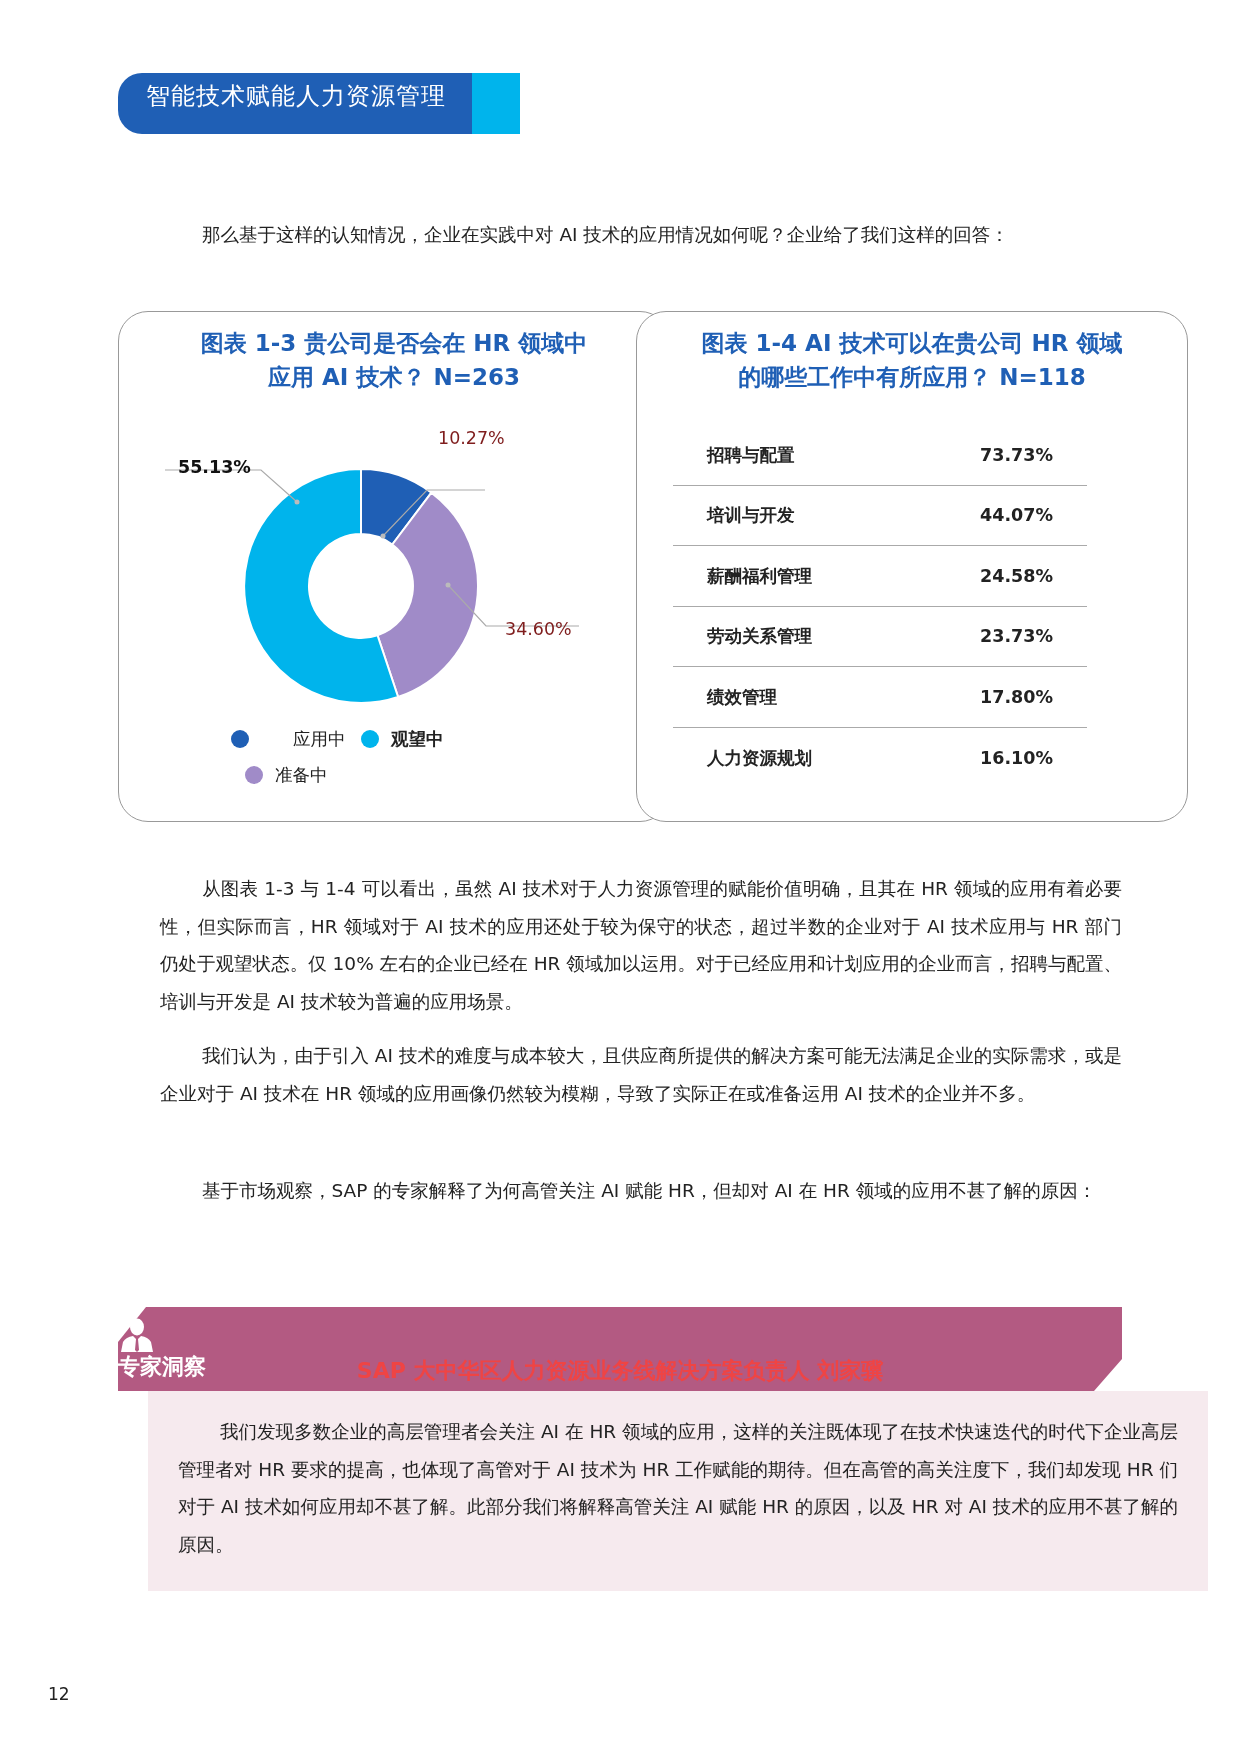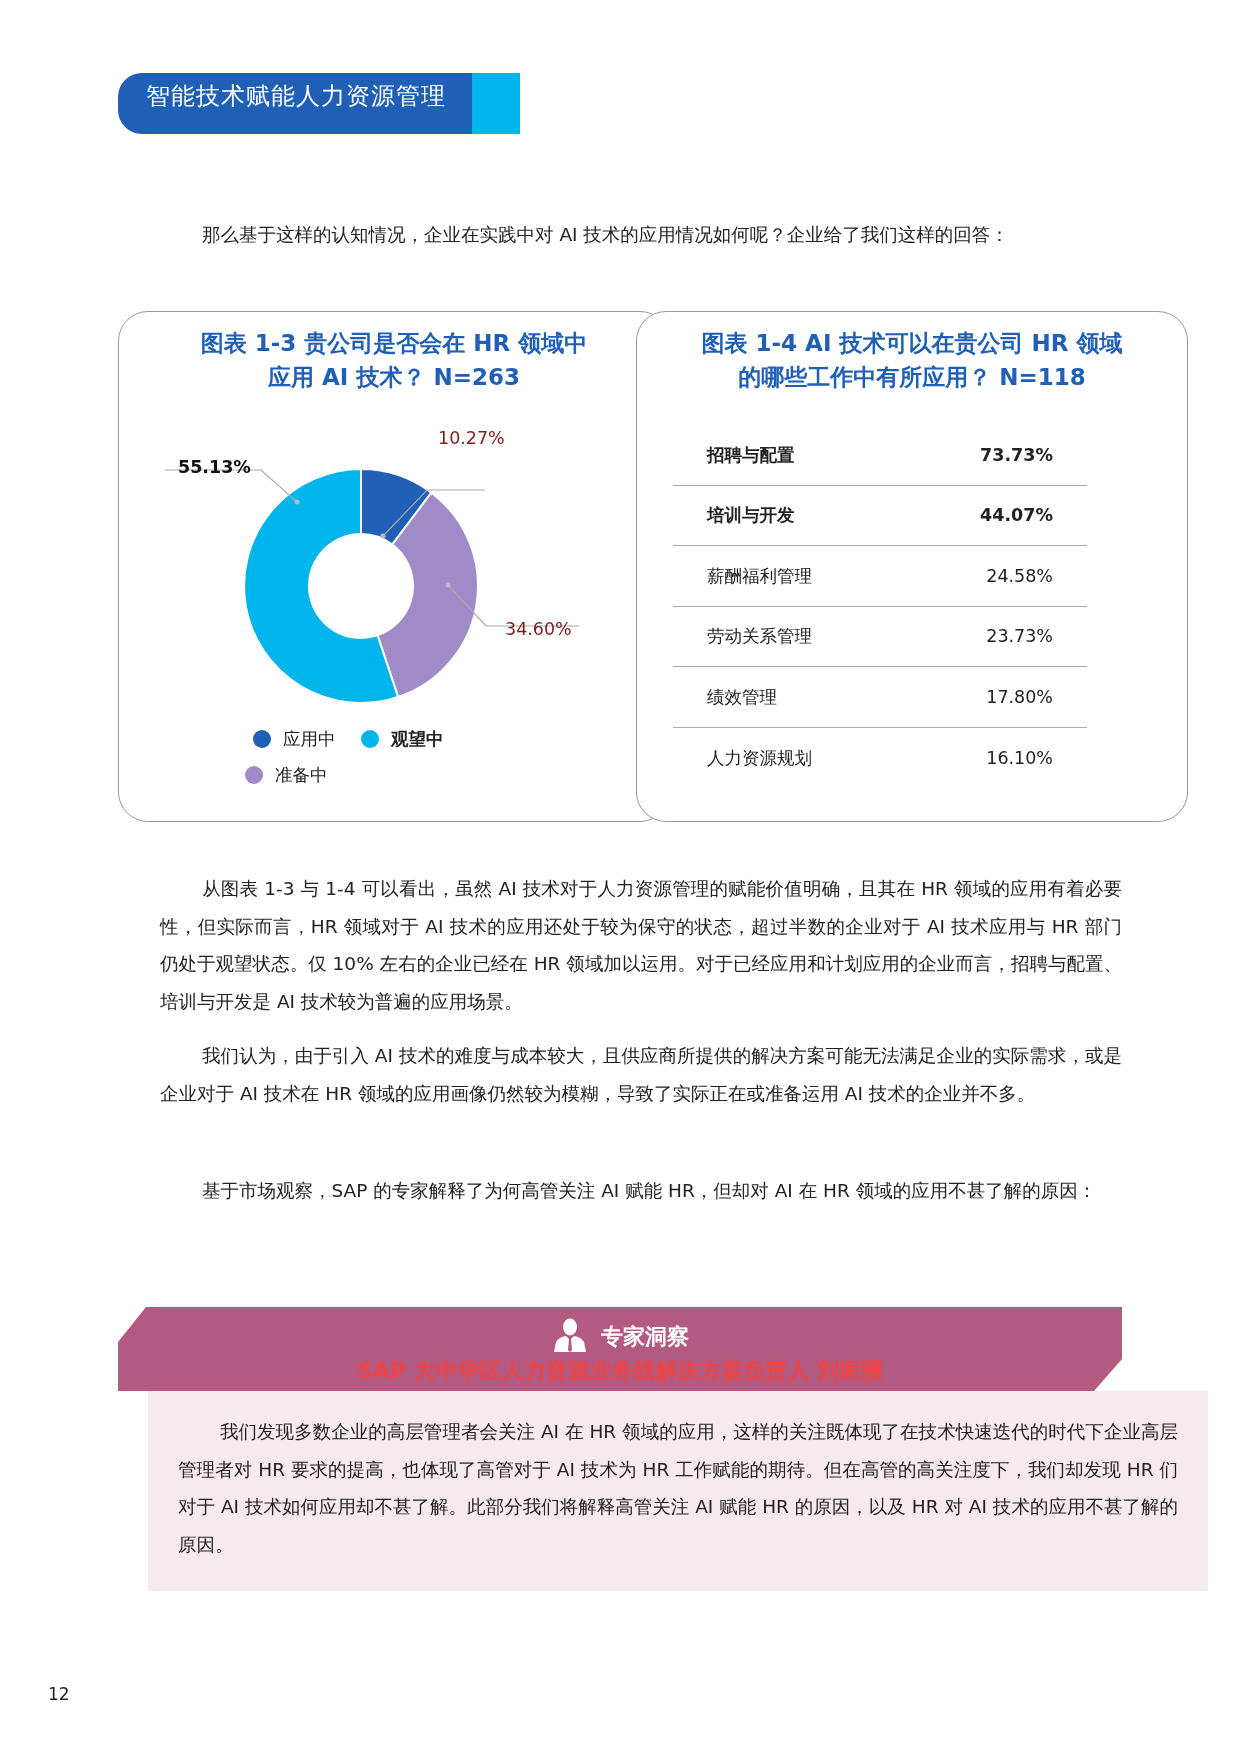--- a/index.html
+++ b/index.html
@@ -22,28 +22,28 @@
 
     .donut-svg { position: absolute; left: 0; top: 0; }
     .lbl { position: absolute; font-size: 17.5px; color: #7f1d1d; }
     .lbl.bold { font-weight: bold; color: #111; }
 
     .legend-item { position: absolute; display: flex; align-items: center; font-size: 17.5px; color: #222; }
     .legend-item .dot { width: 18px; height: 18px; border-radius: 50%; margin-right: 12px; }
     .legend-item.bold { font-weight: bold; }
 
     .table { position: absolute; left: 36px; width: 414px; top: 113px; }
-    .trow { height: 60.5px; display: flex; align-items: center; justify-content: space-between; padding: 0 34px; border-bottom: 1.5px solid #aaa; font-size: 17.5px; color: #222; }
+    .trow { height: 60.5px; display: flex; align-items: center; justify-content: space-between; padding: 0 34px; border-bottom: 1.5px solid #aaa; font-size: 17.5px; color: #222; font-weight: bold; }
     .trow:last-child { border-bottom: none; }
     .trow.bold { font-weight: bold; }
 
     
     .expert-banner { position: absolute; left: 118px; top: 1307px; width: 1004px; height: 84px; }
     .expert-banner svg { position: absolute; left: 0; top: 0; }
-    .expert-line1 { position: absolute; top: 1318px; left: 118px; width: 1004px; display: flex; justify-content: center; align-items: flex-end; color: #fff; font-size: 22px; font-weight: bold; }
+    .expert-line1 { position: absolute; top: 1318px; left: 118px; width: 1004px; display: flex; justify-content: center; align-items: flex-start; color: #fff; font-size: 22px; font-weight: bold; flex-direction: column; }
     .expert-line1 .person { width: 38px; height: 34px; margin-right: 12px; }
     .expert-line2 { position: absolute; top: 1356px; left: 118px; width: 1004px; text-align: center; color: #ef4444; font-size: 22px; font-weight: bold; }
     .expert-body { position: absolute; left: 148px; top: 1391px; width: 1060px; height: 200px; background: #f6eaee; padding: 22px 30px 0 30px; font-size: 18.5px; line-height: 37.5px; color: #222; text-align: justify; }
     .expert-body .indent { display: inline-block; width: 42px; }
 
     .page-number { position: absolute; left: 48px; top: 1684px; font-size: 17px; color: #222; }
   </style>
 </head>
 <body>
 
@@ -82,21 +82,21 @@
         <circle cx="87" cy="-1" r="2.5"></circle>
         <circle cx="-64" cy="-84" r="2.5"></circle>
       </g>
     </g>
   </svg>
 
   <div class="lbl" style="left:319px; top:116px;">10.27%</div>
   <div class="lbl" style="left:386px; top:307px;">34.60%</div>
   <div class="lbl bold" style="left:59px; top:145px;">55.13%</div>
 
-  <div class="legend-item" style="left:134px; top:415px;">
+  <div class="legend-item" style="left:112px; top:415px;gap:32px;">
     <span class="dot" style="background:#1f5fb5;"></span>
     <span>应用中</span>
   </div>
   <div class="legend-item bold" style="left:242px; top:415px;">
     <span class="dot" style="background:#00b4ec;"></span>
     <span>观望中</span>
   </div>
   <div class="legend-item" style="left:126px; top:451px;">
     <span class="dot" style="background:#a08bc8;"></span>
     <span>准备中</span>

